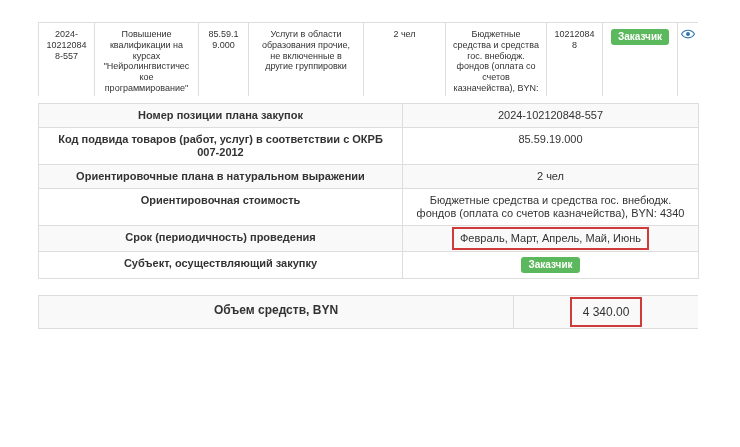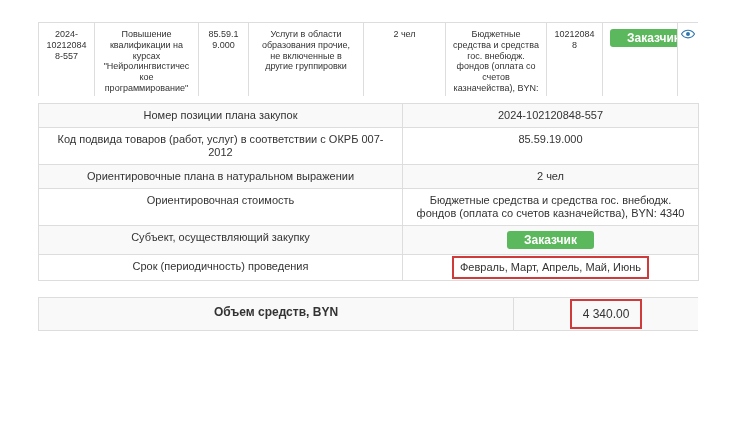--- a/index.html
+++ b/index.html
@@ -35,42 +35,42 @@
   }
 
   
   table.details { margin-top: 7px; }
   table.details td {
     font-size: 11px;
     line-height: 1.18;
     padding: 5px 8px;
     word-wrap: break-word;
   }
-  table.details td.lbl { font-weight: normal; }
+  table.details td.lbl { font-weight: bold; }
   table.details tr:nth-child(odd) td { background: #f9f9f9; }
   td.hl-cell { padding: 1px !important; }
 
   
   .hl-box {
     border: 2px solid #cf3a3a;
     padding: 3px 6px;
     box-sizing: border-box;
   }
   .hl-box.block { margin-right: 24px; min-height: 100%; }
   .hl-box.inline { display: inline-block; min-width: 168px; }
 
   
   .badge {
     display: inline-block;
     background: #5cb85c;
     color: #fff;
-    font-size: 12px;
+    font-size: 10px;
     font-weight: bold;
     line-height: 1;
-    padding: 3px 17px;
+    padding: 3px 7px;
     border-radius: 3px;
     white-space: nowrap;
   }
 
   
   .eye-btn { display: inline-block; cursor: pointer; line-height: 0; }
 
   
   .summary-clip { height: 44px; overflow: hidden; margin-top: 16px; }
   table.summary td {
@@ -149,29 +149,29 @@
     </tr>
     <tr>
       <td class="lbl">Ориентировочные плана в натуральном выражении</td>
       <td class="val">2 чел</td>
     </tr>
     <tr>
       <td class="lbl">Ориентировочная стоимость</td>
       <td class="val">Бюджетные средства и средства гос. внебюдж. фондов (оплата со счетов казначейства), BYN: 4340</td>
     </tr>
     <tr>
+      <td class="lbl">Срок (периодичность) проведения</td>
+      <td class="val hl-cell">
+        <span class="hl-box inline">Февраль, Март, Апрель, Май, Июнь</span>
+      </td>
+    </tr>
+    <tr>
       <td class="lbl">Субъект, осуществляющий закупку</td>
       <td class="val">
         <span class="badge">Заказчик</span>
-      </td>
-    </tr>
-    <tr>
-      <td class="lbl">Срок (периодичность) проведения</td>
-      <td class="val hl-cell">
-        <span class="hl-box inline">Февраль, Март, Апрель, Май, Июнь</span>
       </td>
     </tr>
   </tbody>
     </table>
 
   <div class="summary-clip">
     <table class="grid summary">
       <colgroup>
           <col style="width:475px">
           <col style="width:185px">

